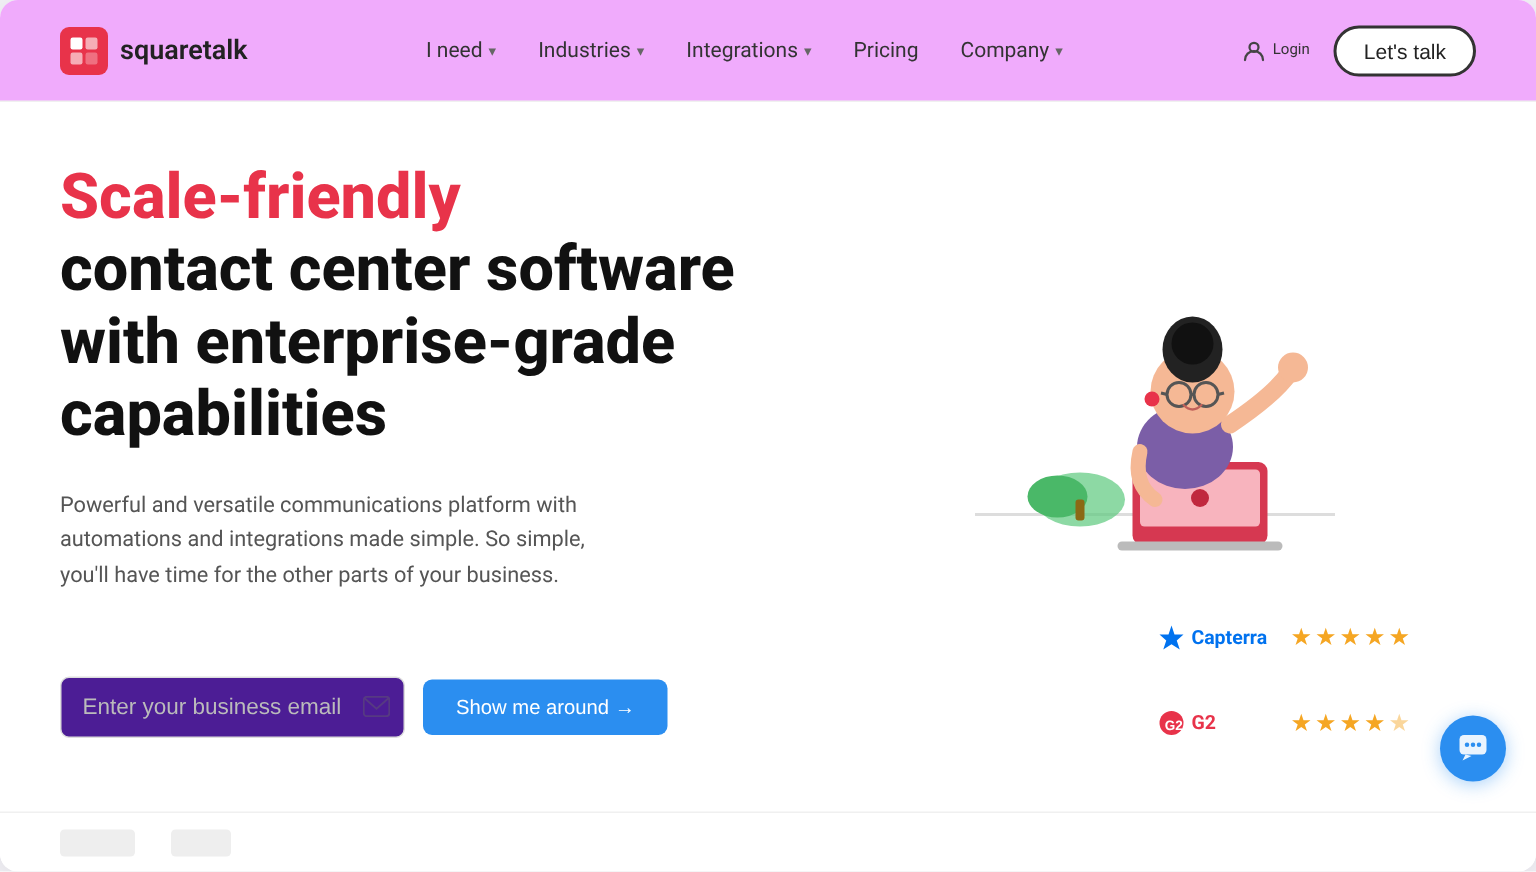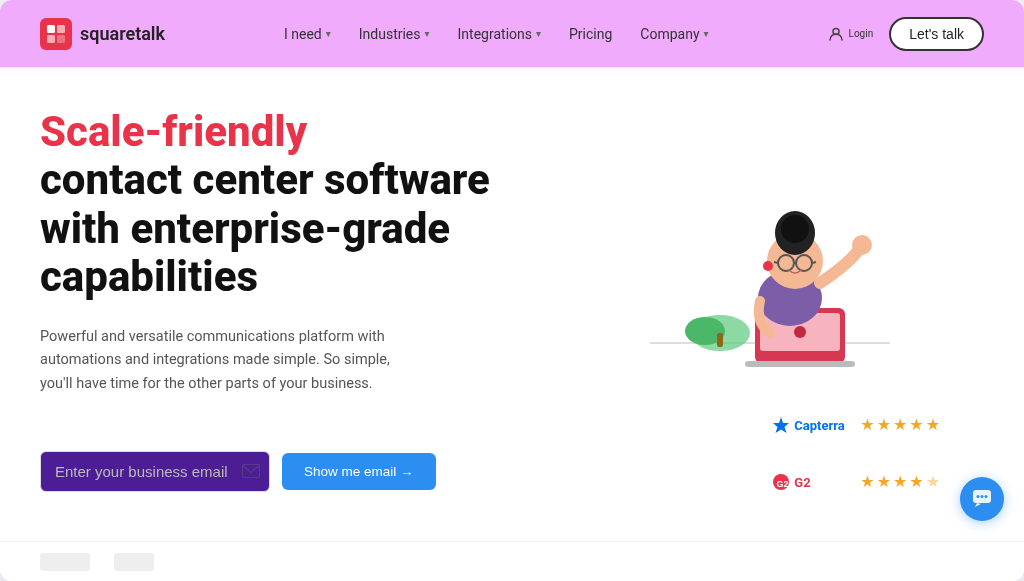--- a/index.html
+++ b/index.html
@@ -314,21 +314,21 @@
       </h1>
       <p class="hero-subtitle">Powerful and versatile communications platform with automations and integrations made simple. So simple, you'll have time for the other parts of your business.</p>
       <div class="hero-form">
         <div class="email-input-wrapper">
           <input type="email" class="email-input" placeholder="Enter your business email" style="">
           <svg class="email-icon" viewBox="0 0 18 14" fill="none">
             <rect x="0.5" y="0.5" width="17" height="13" rx="2" stroke="#666" stroke-width="1.2"></rect>
             <path d="M1 1.5l8 7 8-7" stroke="#666" stroke-width="1.2"></path>
           </svg>
         </div>
-        <button class="show-btn">Show me email →</button>
+        <button class="show-btn">Show me around →</button>
       </div>
     </div>
 
     <div class="hero-right">
 
       <div class="illustration">
         <svg class="illus-container" viewBox="0 0 340 240" fill="none" xmlns="http://www.w3.org/2000/svg">
 
           <line x1="60" y1="210" x2="300" y2="210" stroke="#ddd" stroke-width="2"></line>
 

